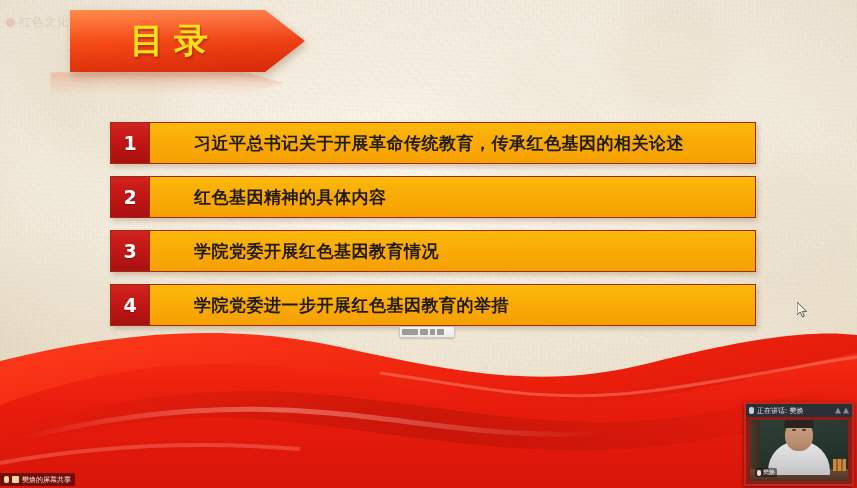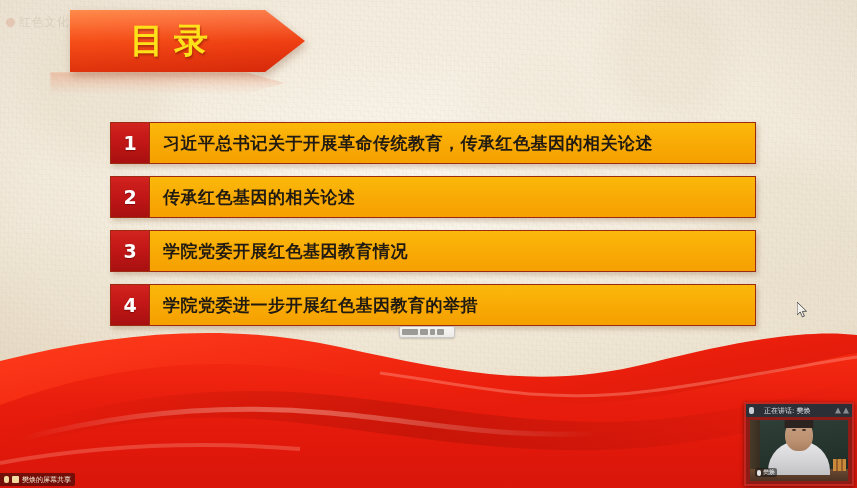--- a/index.html
+++ b/index.html
@@ -154,28 +154,28 @@
     font-family: "DejaVu Sans", sans-serif;
     font-size: 19px;
     font-weight: bold;
     border-right: 1.5px solid #9d2b12;
     text-shadow: 0 1px 1px rgba(80,0,0,.5);
   }
   .agenda-label {
     flex: 1 1 auto;
     display: flex;
     align-items: center;
-    padding-left: 13px;
     font-family: "DejaVu Sans", sans-serif;
     font-size: 17px;
     font-weight: bold;
     color: #201a12;
     letter-spacing: .5px;
     white-space: nowrap;
     overflow: hidden;
+    margin-left: 44px;
   }
 
   
   .mini-toolbar {
     position: absolute;
     left: 399px;
     top: 326px;
     width: 56px;
     height: 12px;
     background: linear-gradient(180deg, #fdfdfd 0%, #ececec 100%);
@@ -232,21 +232,21 @@
     box-sizing: border-box;
     box-shadow: 0 1px 4px rgba(0,0,0,.45);
     overflow: hidden;
   }
   .video-header {
     position: relative;
     height: 13px;
     background: #2c2f36;
     display: flex;
     align-items: center;
-    gap: 10px;
+    gap: 3px;
     padding: 0 3px;
     box-sizing: border-box;
   }
   .vh-mic {
     width: 5px; height: 7px;
     border-radius: 2px 2px 2px 2px;
     background: #c9ccd2;
     flex: 0 0 auto;
   }
   .vh-text {
@@ -434,21 +434,21 @@
 
   <div class="agenda">
 
     <div class="agenda-row">
       <div class="agenda-num">1</div>
       <div class="agenda-label">习近平总书记关于开展革命传统教育，传承红色基因的相关论述</div>
     </div>
 
     <div class="agenda-row">
       <div class="agenda-num">2</div>
-      <div class="agenda-label">传承红色基因的相关论述</div>
+      <div class="agenda-label">红色基因精神的具体内容</div>
     </div>
 
     <div class="agenda-row">
       <div class="agenda-num">3</div>
       <div class="agenda-label">学院党委开展红色基因教育情况</div>
     </div>
 
     <div class="agenda-row">
       <div class="agenda-num">4</div>
       <div class="agenda-label">学院党委进一步开展红色基因教育的举措</div>

